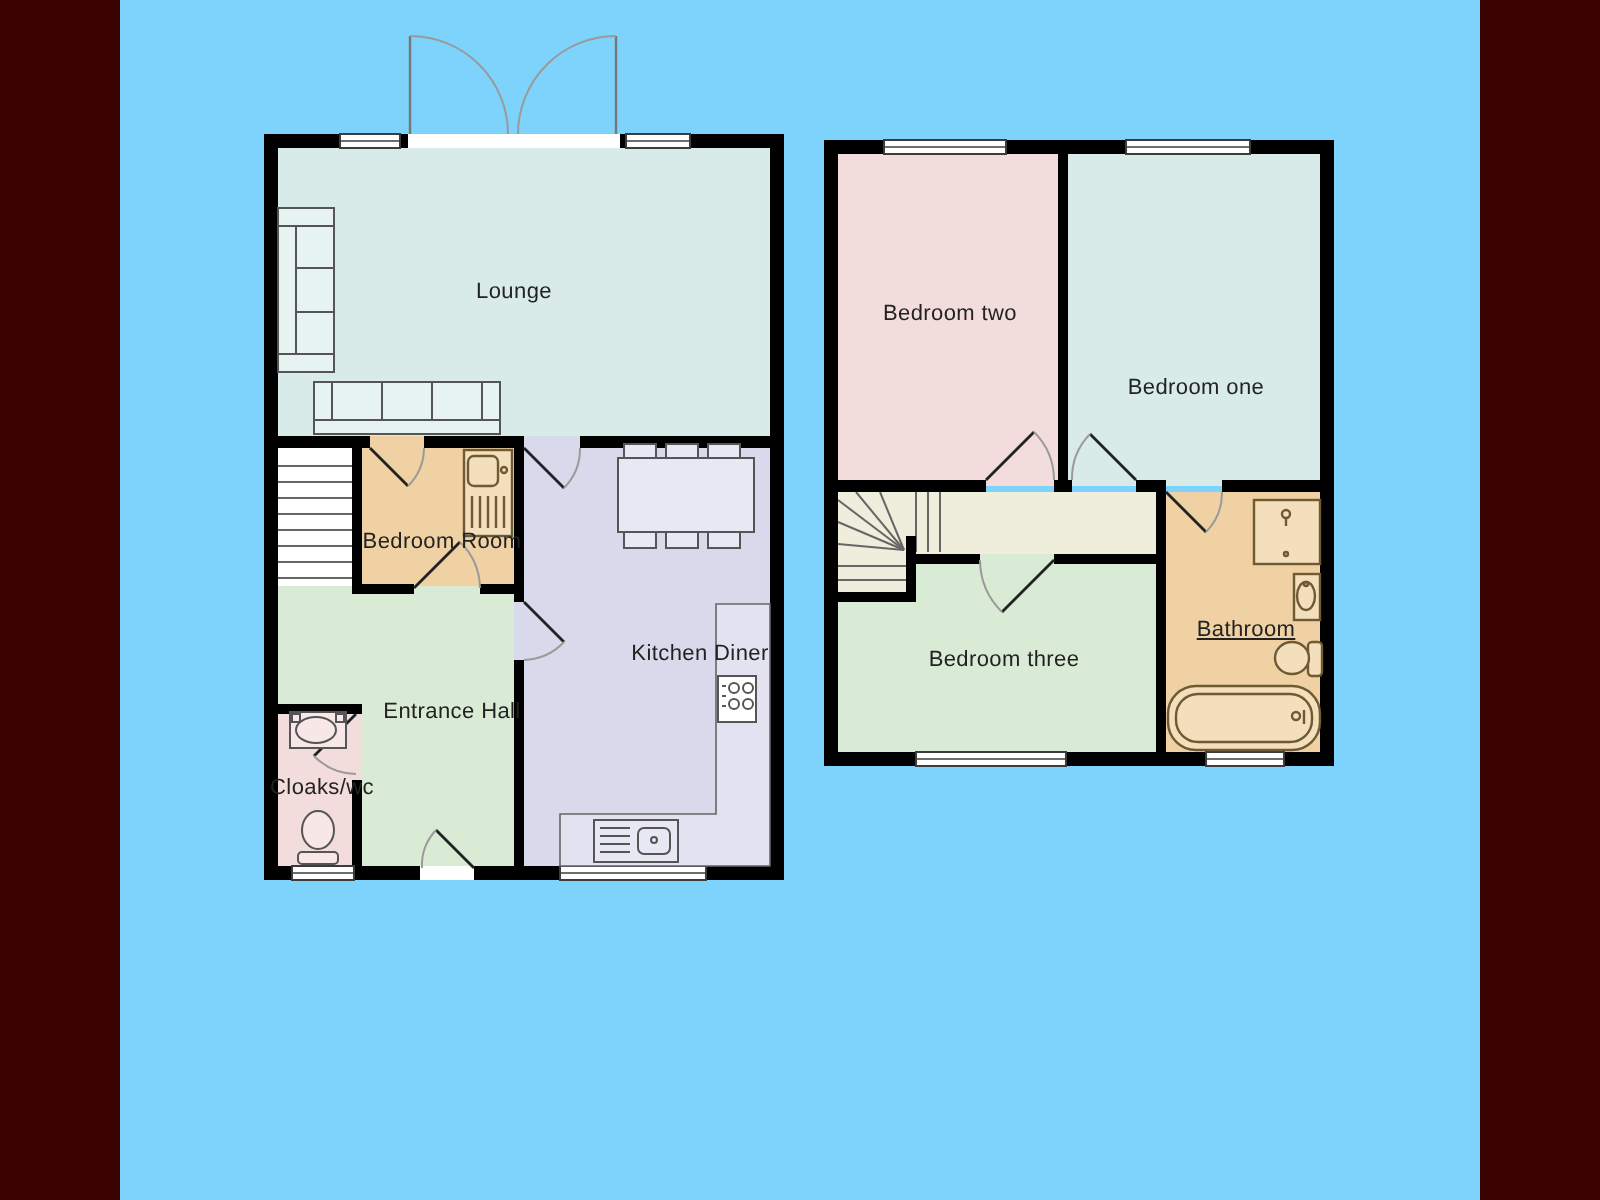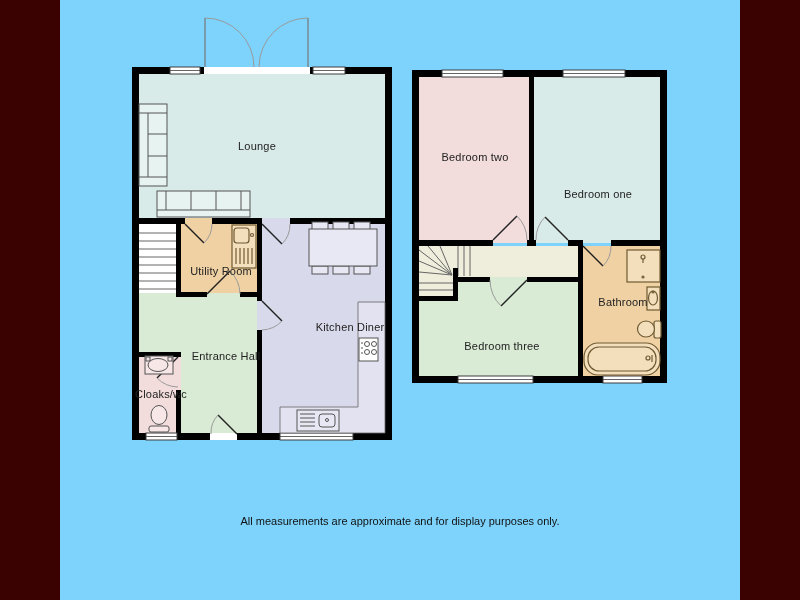--- a/index.html
+++ b/index.html
@@ -274,23 +274,22 @@
           <rect class="fixt" x="584" y="343" width="76" height="32" rx="14" fill="#f4dfbc"></rect>
           <rect class="fixt" x="588" y="347" width="68" height="24" rx="11" fill="none"></rect>
           <circle class="fixt" cx="648" cy="358" r="2" fill="none"></circle>
           <line class="fixt" x1="652" y1="355" x2="652" y2="362"></line>
         </g>
       </g>
     </g>
   </svg>
 
   <div class="room-label" style="left:257px;top:146px;">Lounge</div>
-  <div class="room-label" style="left:221px;top:271px;">Utility Room</div>
+  <div class="room-label" style="left:221px;top:271px;">Bedroom Room</div>
   <div class="room-label" style="left:313px;top:327px;margin-left:37px;">Kitchen Diner</div>
   <div class="room-label" style="left:210px;top:356px;margin-left:16px;">Entrance Hall</div>
   <div class="room-label" style="left:161px;top:394px;">Cloaks/wc</div>
   <div class="room-label" style="left:475px;top:157px;">Bedroom two</div>
   <div class="room-label" style="left:598px;top:157px;margin-top:37px;">Bedroom one</div>
-  <div class="room-label" style="left:502px;top:330px;margin-top:16px;">Bedroom three</div>
-  <div class="room-label" style="left:623px;top:302px;">Bathroom</div>
-
-  <div class="disclaimer" style="left:400px;top:521px;">All measurements are approximate and for display purposes only.</div>
+  <div class="room-label" style="left:502px;top:330px;">Bedroom three</div>
+  <div class="room-label" style="left:623px;top:315px;text-decoration:underline;">Bathroom</div>
+
 </div>
 
 </body></html>

